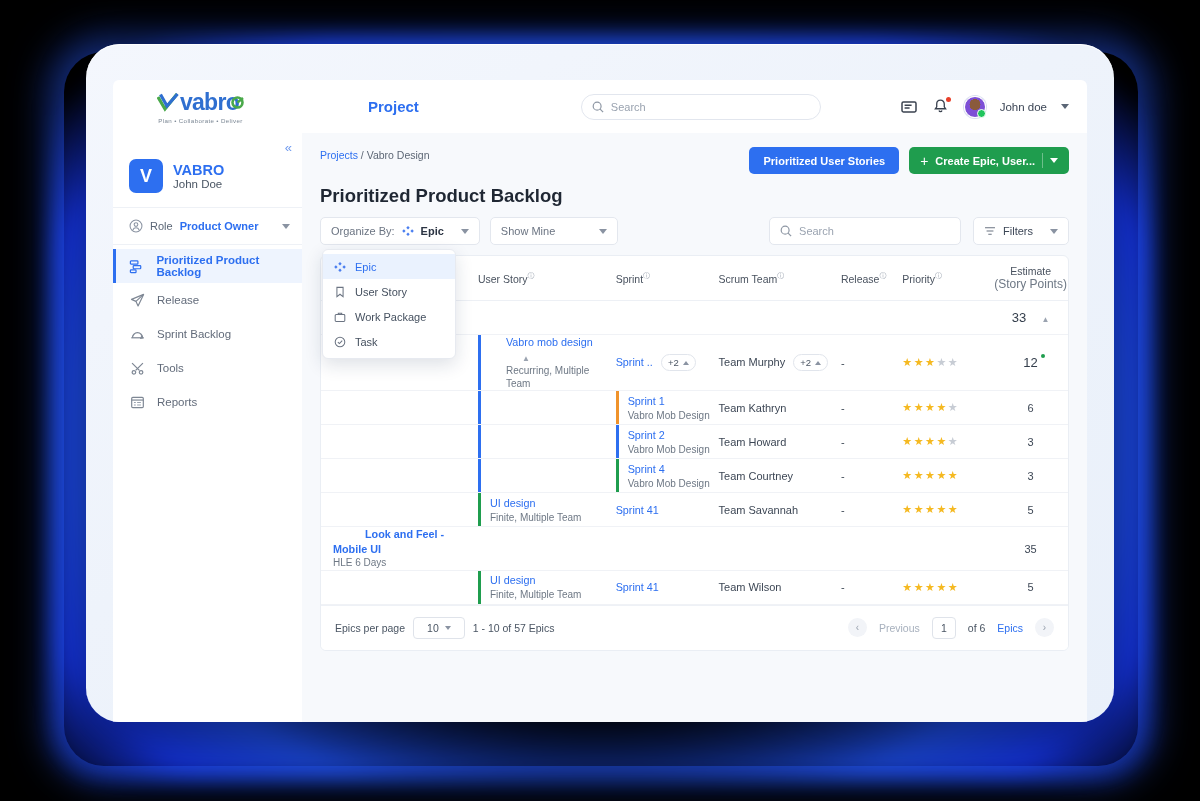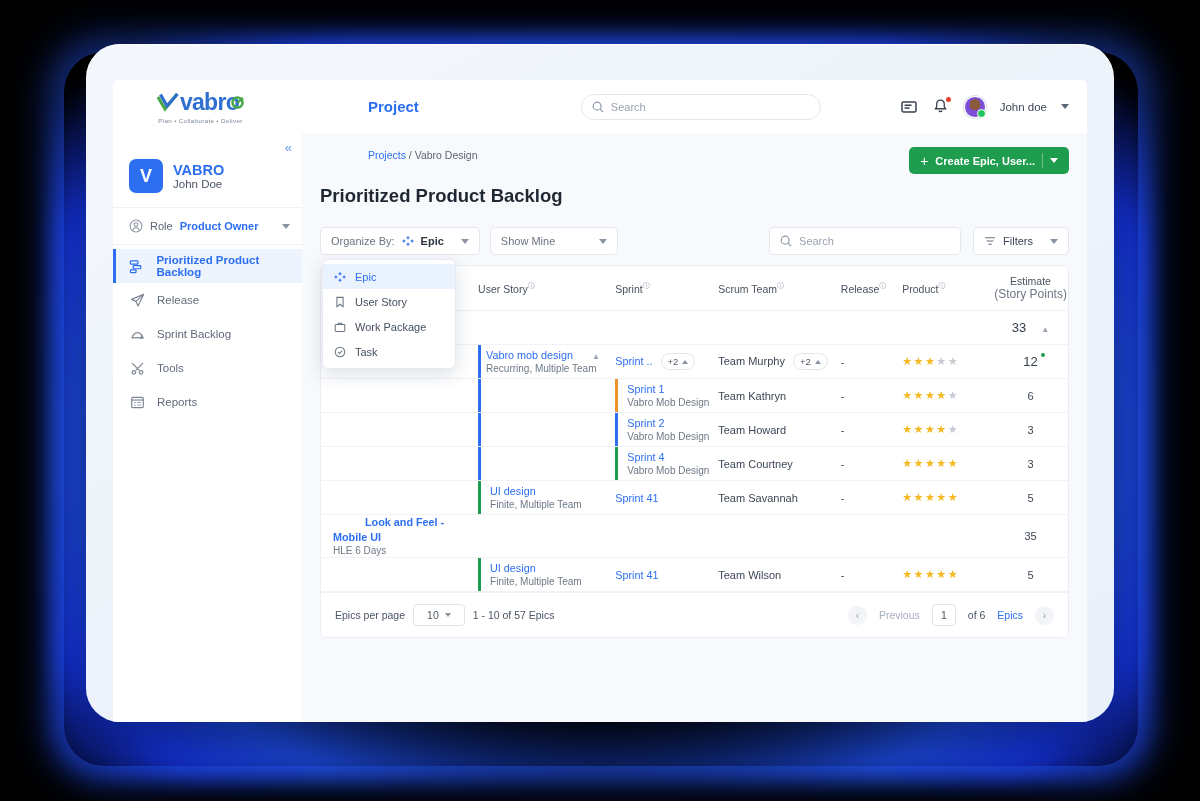--- a/index.html
+++ b/index.html
@@ -84,32 +84,32 @@
   .nav-item { display: flex; align-items: center; gap: 12px; height: 34px; padding-left: 16px; cursor: pointer; font-size: 11.5px; color: #626b7a; }
   .nav-item.active { background: #eef4fe; color: #2d6ff0; font-weight: 600; box-shadow: inset 3px 0 0 #2d6ff0; }
   .nav-item .ic { width: 16px; height: 16px; display: flex; align-items: center; justify-content: center; }
 
   
   .main {
     position: absolute; left: 216px; top: 89px; width: 785px; height: 589px;
     background: #f7f9fc; padding: 16px 18px 0 18px;
   }
   .crumbs { font-size: 10.5px; color: #5d6775; }
-  .crumbs a { color: #2d6ff0; text-decoration: none; margin-left: 48px; }
+  .crumbs a { color: #2d6ff0; text-decoration: none; }
   .page-title { font-size: 18.5px; font-weight: 700; color: #1f2733; margin-top: 24px; }
 
   .top-actions { position: absolute; right: 18px; top: 14px; display: flex; gap: 10px; }
   .btn-blue { background: #2d6ff0; color: #fff; font-size: 11px; font-weight: 600; border: 0; border-radius: 5px; height: 27px; padding: 0 14px; cursor: pointer; font-family: inherit; }
   .btn-green { background: #1f9d4e; color: #fff; font-size: 11px; font-weight: 600; border: 0; border-radius: 5px; height: 27px; padding: 0 11px; cursor: pointer; display: flex; align-items: center; gap: 7px; font-family: inherit; }
   .btn-green .plus { font-size: 14px; font-weight: 400; line-height: 1; }
   .btn-green .sep { width: 1px; height: 15px; background: rgba(255,255,255,.35); }
   .btn-green .cv { width:0;height:0;border-left:4px solid transparent;border-right:4px solid transparent;border-top:5px solid #fff;}
 
   
-  .toolbar { display: flex; align-items: center; gap: 10px; margin-top: 20px; position: relative; }
+  .toolbar { display: flex; align-items: center; gap: 10px; margin-top: 10px; position: relative; }
   .ctrl { height: 28px; border: 1px solid #e3e7ee; border-radius: 5px; background: #fff; display: flex; align-items: center; gap: 7px; padding: 0 10px; font-size: 11px; color: #3c4656; cursor: pointer; }
   .ctrl .cv { margin-left: 10px; width:0;height:0;border-left:4px solid transparent;border-right:4px solid transparent;border-top:5px solid #8a93a2;}
   .ctrl .lbl-mute { color: #6b7482; }
   .ctrl .lbl-strong { font-weight: 600; color: #2b3443; }
   .right-tools { margin-left: auto; display: flex; align-items: center; gap: 12px; }
   .search2 { width: 192px; height: 28px; border: 1px solid #e3e7ee; border-radius: 5px; background: #fff; display: flex; align-items: center; gap: 7px; padding: 0 10px; }
   .search2 input { border: 0; outline: 0; font-size: 11px; color: #5b6676; width: 100%; font-family: inherit; }
   .search2 input::placeholder { color: #9aa3b0; }
 
   
@@ -316,20 +316,21 @@
 
     <div class="main">
 
       <div class="crumbs">
         <a>Projects</a>
         <span>/</span>
         <span>Vabro Design</span>
       </div>
 
       <div class="top-actions">
+        <button class="btn-blue">Prioritized User Stories</button>
         <button class="btn-green">
           <span class="plus">+</span>
           <span>Create  Epic, User...</span>
           <span class="sep"></span>
           <span class="cv"></span>
         </button>
       </div>
 
       <div class="page-title">Prioritized Product Backlog</div>
 
@@ -426,21 +427,21 @@
               <th class="c-sprint">
                 <span>Sprint</span><span class="info">ⓘ</span>
               </th>
               <th class="c-team">
                 <span>Scrum Team</span><span class="info">ⓘ</span>
               </th>
               <th class="c-rel">
                 <span>Release</span><span class="info">ⓘ</span>
               </th>
               <th class="c-pri">
-                <span>Product</span><span class="info">ⓘ</span>
+                <span>Priority</span><span class="info">ⓘ</span>
               </th>
               <th class="c-est" style="text-align:center;">
                 <span>Estimate</span>
                 <span class="sub">(Story Points)</span>
               </th>
             </tr>
           </thead>
           <tbody>
 
             <tr class="rowtotal">
@@ -451,21 +452,21 @@
               <td class="c-rel"></td>
               <td class="c-pri"></td>
               <td class="c-est">
                 <span class="est">33</span>
                 <span class="caretup" style="margin-left:12px;">▲</span>
               </td>
             </tr>
 
             <tr>
               <td class="c-epic"></td>
-              <td class="c-story epicbar" style="padding-left:8px;">
+              <td class="c-story epicbar" style="padding-left:28px;">
                 <div class="cellstack">
                   <span class="lnk">Vabro mob design</span>
                   <span class="caretup" style="margin-left:16px;">▲</span>
                   <div class="sub2">Recurring, Multiple Team</div>
                 </div>
               </td>
               <td class="c-sprint">
                 <span class="lnk">Sprint ..</span>
                 <span class="chip">
                   <span>+2</span>

